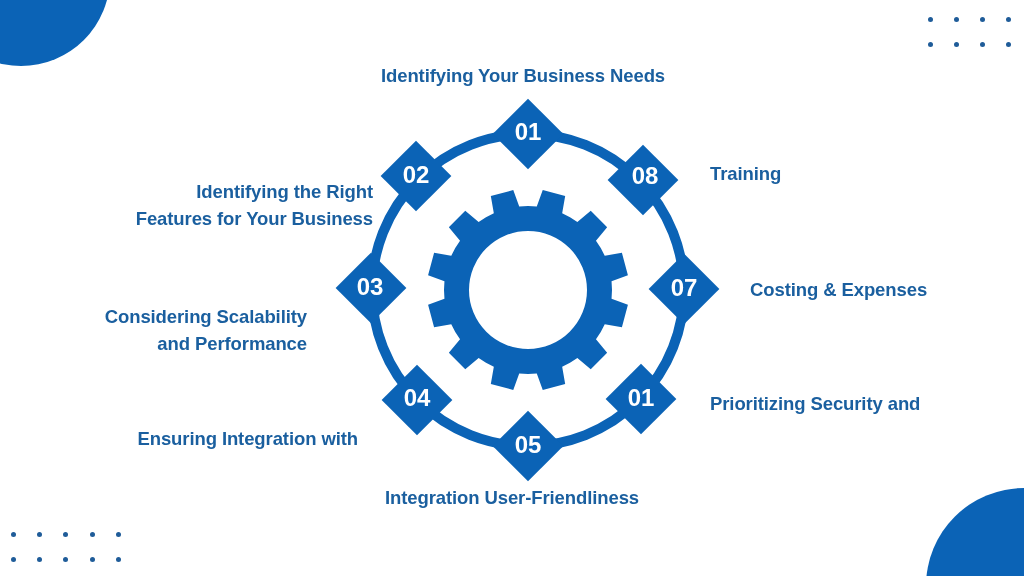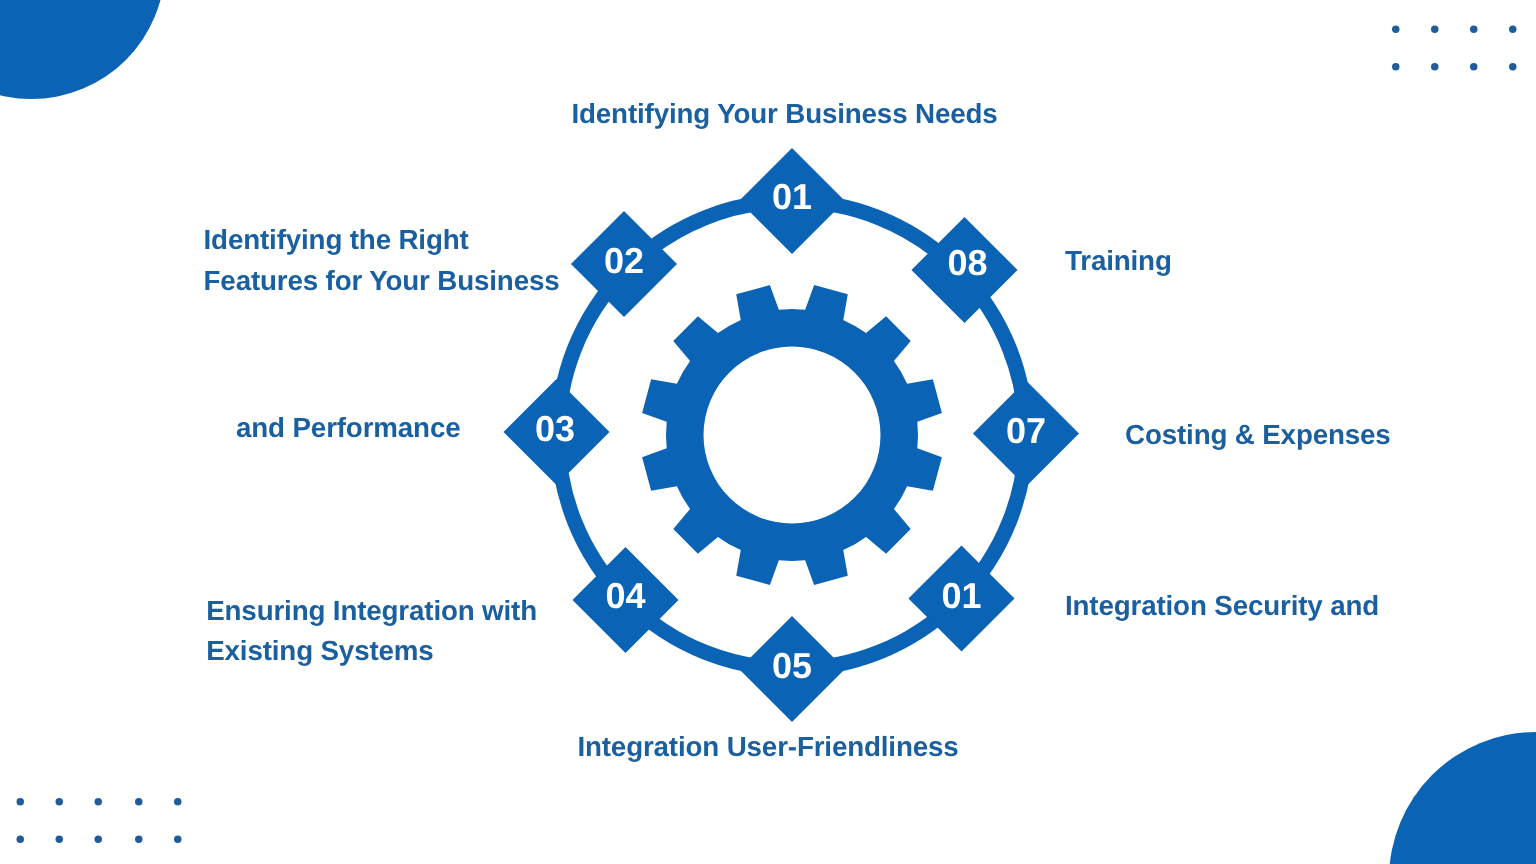--- a/index.html
+++ b/index.html
@@ -15,21 +15,21 @@
     position: absolute; width: 5px; height: 5px; border-radius: 50%;
     background: #1f5c99;
   }
   svg.diagram { position: absolute; left: 0; top: 0; }
   .label {
     position: absolute; color: #1a5f9f; font-weight: 700;
     font-size: 18.5px; line-height: 27px; white-space: nowrap;
     letter-spacing: -0.1px;
   }
   .label .line { display: block; }
-  .right-align { text-align: left; }
+  .right-align { text-align: right; margin-top: 32px; }
   .left-align { text-align: left; }
   .center-align { text-align: center; }
   .num {
     position: absolute; width: 70px; height: 70px; margin-left: -35px; margin-top: -35px;
     display: flex; align-items: center; justify-content: center;
     color: #ffffff; font-weight: 700; font-size: 24px;
     font-family: "Liberation Sans", "DejaVu Sans", sans-serif;
   }
 </style>
 </head>
@@ -94,31 +94,31 @@
 <div class="label right-align" style="right:651px; top:146px;">
   <span class="line">Identifying the Right</span>
   <span class="line">Features for Your Business</span>
 </div>
 
 <div class="label left-align" style="left:710px; top:160px;">
   <span class="line">Training</span>
 </div>
 
 <div class="label right-align" style="right:717px; top:271px;">
+  <span class="line">Considering Scalability</span>
   <span class="line">and Performance</span>
 </div>
 
 <div class="label left-align" style="left:750px; top:276px;">
   <span class="line">Costing &amp; Expenses</span>
 </div>
 
 <div class="label right-align" style="right:666px; top:393px;">
   <span class="line">Ensuring Integration with</span>
-  <span class="line">Existing Systems</span>
 </div>
 
 <div class="label left-align" style="left:710px; top:390px;">
-  <span class="line">Integration Security and</span>
+  <span class="line">Prioritizing Security and</span>
 </div>
 
 <div class="label center-align" style="left:352px; width:320px; top:484px;">
   <span class="line">Integration User-Friendliness</span>
 </div>
 
 </body></html>

